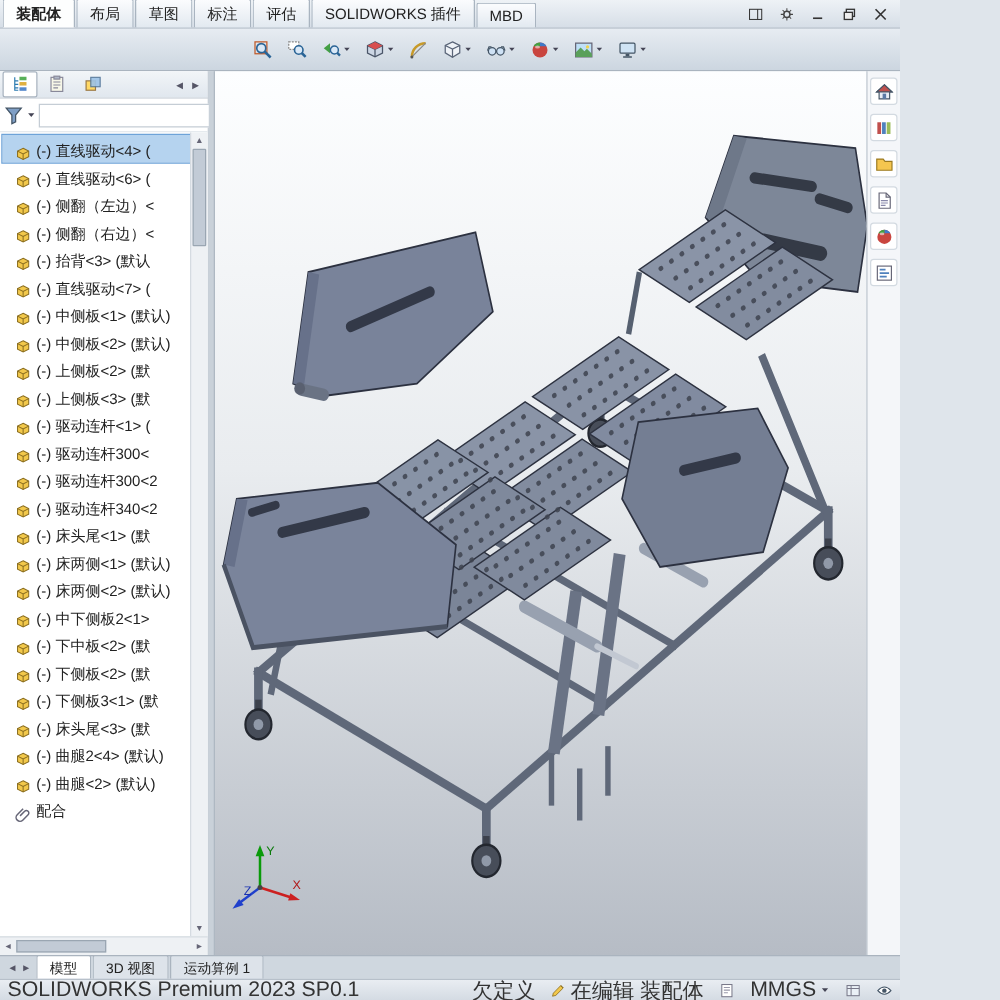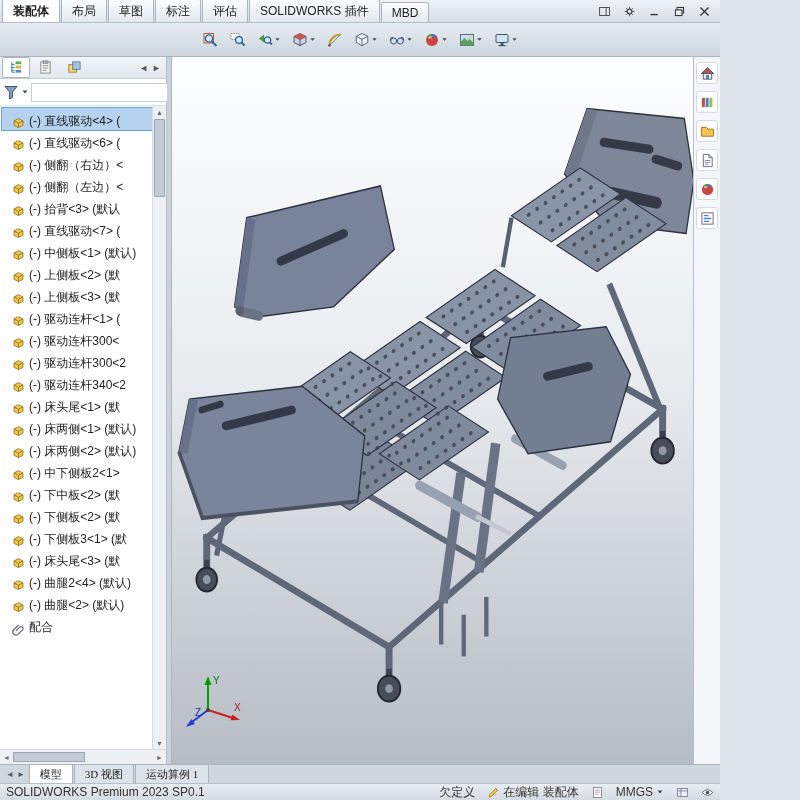--- a/index.html
+++ b/index.html
@@ -43,21 +43,21 @@
   .viewport{flex:1;position:relative;min-width:0;background:linear-gradient(180deg,#fdfeff 0%,#e9ecef 45%,#b6bcc5 100%)}
   .scene{position:absolute;inset:0;width:100%;height:100%}
   .triad{position:absolute;left:12px;bottom:30px}
   .task-pane{width:26px;background:#f4f6f9;border-left:1px solid #b7c0ca;display:flex;flex-direction:column;align-items:center;padding-top:5px;gap:7px;flex:none}
   .tp-btn{width:20px;height:20px;display:flex;align-items:center;justify-content:center;border-radius:3px;background:#fff;border:1px solid #d3dae1}
   
   .view-tabs-row{height:18px;background:#cfd7df;border-top:1px solid #aab4bf;display:flex;align-items:flex-end;padding-left:2px;flex:none}
   .vt-arrows{font-size:8px;color:#556;display:flex;gap:3px;align-items:center;height:100%;padding:0 4px}
   .vtab{padding:2px 10px 1px;background:#dde3ea;border:1px solid #aab4bf;border-bottom:none;margin-right:1px;border-radius:2px 2px 0 0;font-size:11px;white-space:nowrap}
   .vtab.active{background:#fff}
-  .statusbar{height:16px;background:linear-gradient(#e9edf2,#d4dbe3);border-top:1px solid #b7c0ca;display:flex;align-items:center;padding:0 6px;font-size:12px;color:#333;flex:none}
+  .statusbar{height:16px;background:linear-gradient(#e9edf2,#d4dbe3);border-top:1px solid #b7c0ca;display:flex;align-items:center;padding:0 6px;font-size:17px;color:#333;flex:none}
   .sb-right{margin-left:auto;display:flex;gap:12px}
   .sb-item{display:flex;align-items:center;gap:3px}
   [data-icon]{display:inline-flex;align-items:center;justify-content:center;line-height:0}
 </style>
 </head>
 <body>
 
 <div class="app">
 
   <div class="titlebar">
@@ -296,57 +296,66 @@
               </span>
               <span class="lbl">(-) 直线驱动&lt;6&gt; (</span>
             </li>
             <li class="">
               <span data-icon="component-icon">
                 <svg width="13" height="13" viewBox="0 0 16 16" xmlns="http://www.w3.org/2000/svg">
                   <path d="M8 2 13.5 4.8v5.5L8 13 2.5 10.3V4.8z" fill="#f2c84b" stroke="#8a6d1f"></path>
                   <path d="M2.5 4.8 8 7.6l5.5-2.8M8 7.6V13" fill="none" stroke="#8a6d1f"></path>
                 </svg>
               </span>
+              <span class="lbl">(-) 侧翻（左边）&lt;</span>
+            </li>
+            <li class="">
+              <span data-icon="component-icon">
+                <svg width="13" height="13" viewBox="0 0 16 16" xmlns="http://www.w3.org/2000/svg">
+                  <path d="M8 2 13.5 4.8v5.5L8 13 2.5 10.3V4.8z" fill="#f2c84b" stroke="#8a6d1f"></path>
+                  <path d="M2.5 4.8 8 7.6l5.5-2.8M8 7.6V13" fill="none" stroke="#8a6d1f"></path>
+                </svg>
+              </span>
               <span class="lbl">(-) 侧翻（右边）&lt;</span>
             </li>
             <li class="">
               <span data-icon="component-icon">
                 <svg width="13" height="13" viewBox="0 0 16 16" xmlns="http://www.w3.org/2000/svg">
                   <path d="M8 2 13.5 4.8v5.5L8 13 2.5 10.3V4.8z" fill="#f2c84b" stroke="#8a6d1f"></path>
                   <path d="M2.5 4.8 8 7.6l5.5-2.8M8 7.6V13" fill="none" stroke="#8a6d1f"></path>
                 </svg>
               </span>
-              <span class="lbl">(-) 侧翻（左边）&lt;</span>
-            </li>
-            <li class="">
-              <span data-icon="component-icon">
-                <svg width="13" height="13" viewBox="0 0 16 16" xmlns="http://www.w3.org/2000/svg">
-                  <path d="M8 2 13.5 4.8v5.5L8 13 2.5 10.3V4.8z" fill="#f2c84b" stroke="#8a6d1f"></path>
-                  <path d="M2.5 4.8 8 7.6l5.5-2.8M8 7.6V13" fill="none" stroke="#8a6d1f"></path>
-                </svg>
-              </span>
               <span class="lbl">(-) 抬背&lt;3&gt; (默认</span>
             </li>
             <li class="">
               <span data-icon="component-icon">
                 <svg width="13" height="13" viewBox="0 0 16 16" xmlns="http://www.w3.org/2000/svg">
                   <path d="M8 2 13.5 4.8v5.5L8 13 2.5 10.3V4.8z" fill="#f2c84b" stroke="#8a6d1f"></path>
                   <path d="M2.5 4.8 8 7.6l5.5-2.8M8 7.6V13" fill="none" stroke="#8a6d1f"></path>
                 </svg>
               </span>
               <span class="lbl">(-) 直线驱动&lt;7&gt; (</span>
             </li>
             <li class="">
               <span data-icon="component-icon">
                 <svg width="13" height="13" viewBox="0 0 16 16" xmlns="http://www.w3.org/2000/svg">
                   <path d="M8 2 13.5 4.8v5.5L8 13 2.5 10.3V4.8z" fill="#f2c84b" stroke="#8a6d1f"></path>
                   <path d="M2.5 4.8 8 7.6l5.5-2.8M8 7.6V13" fill="none" stroke="#8a6d1f"></path>
                 </svg>
               </span>
               <span class="lbl">(-) 中侧板&lt;1&gt; (默认)</span>
+            </li>
+            <li class="">
+              <span data-icon="component-icon">
+                <svg width="13" height="13" viewBox="0 0 16 16" xmlns="http://www.w3.org/2000/svg">
+                  <path d="M8 2 13.5 4.8v5.5L8 13 2.5 10.3V4.8z" fill="#f2c84b" stroke="#8a6d1f"></path>
+                  <path d="M2.5 4.8 8 7.6l5.5-2.8M8 7.6V13" fill="none" stroke="#8a6d1f"></path>
+                </svg>
+              </span>
+              <span class="lbl">(-) 中侧板&lt;2&gt; (默认)</span>
             </li>
             <li class="">
               <span data-icon="component-icon">
                 <svg width="13" height="13" viewBox="0 0 16 16" xmlns="http://www.w3.org/2000/svg">
                   <path d="M8 2 13.5 4.8v5.5L8 13 2.5 10.3V4.8z" fill="#f2c84b" stroke="#8a6d1f"></path>
                   <path d="M2.5 4.8 8 7.6l5.5-2.8M8 7.6V13" fill="none" stroke="#8a6d1f"></path>
                 </svg>
               </span>
               <span class="lbl">(-) 上侧板&lt;2&gt; (默</span>
             </li>
@@ -698,21 +707,21 @@
           </svg>
         </div>
       </div>
   </div>
 
   <div class="view-tabs-row">
     <span class="vt-arrows">
       <span>◄</span>
       <span>►</span>
     </span>
-    <div class="view-tabs" style="display:flex;align-items:flex-end;font-family:Liberation Serif, serif;">
+    <div class="view-tabs" style="display:flex;align-items:flex-end;">
         <div class="vtab active">模型</div>
         <div class="vtab">3D 视图</div>
         <div class="vtab">运动算例 1</div>
       </div>
   </div>
 
   <div class="statusbar">
     <span>SOLIDWORKS Premium 2023 SP0.1</span>
     <div class="sb-right">
       <span>欠定义</span>

